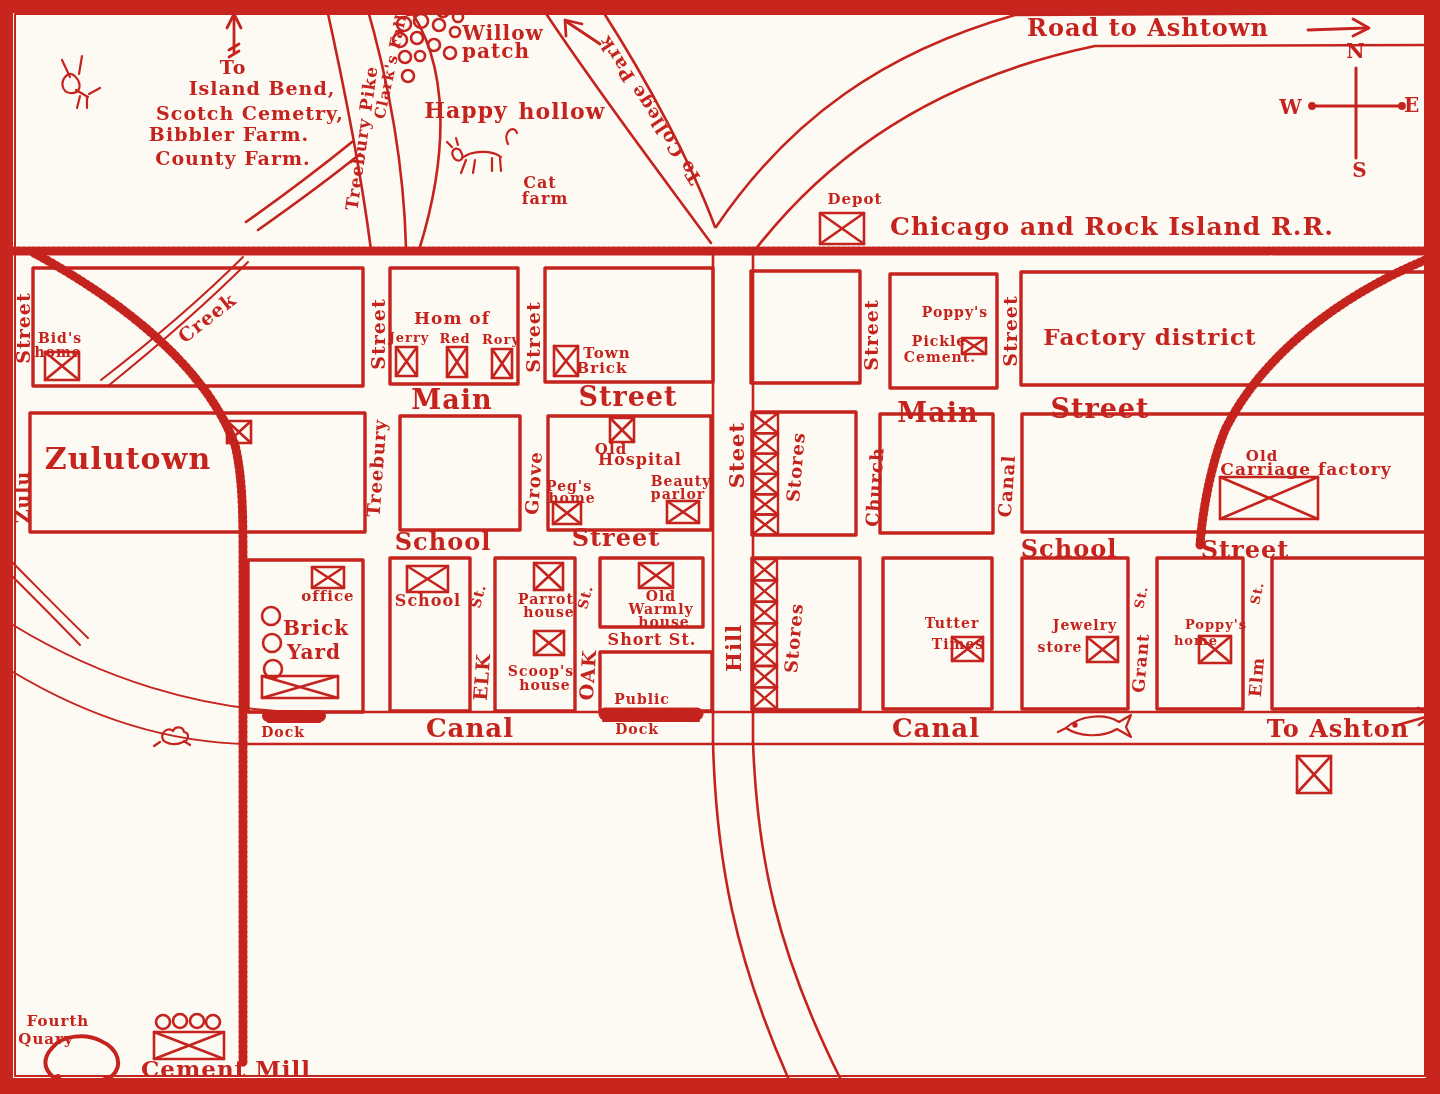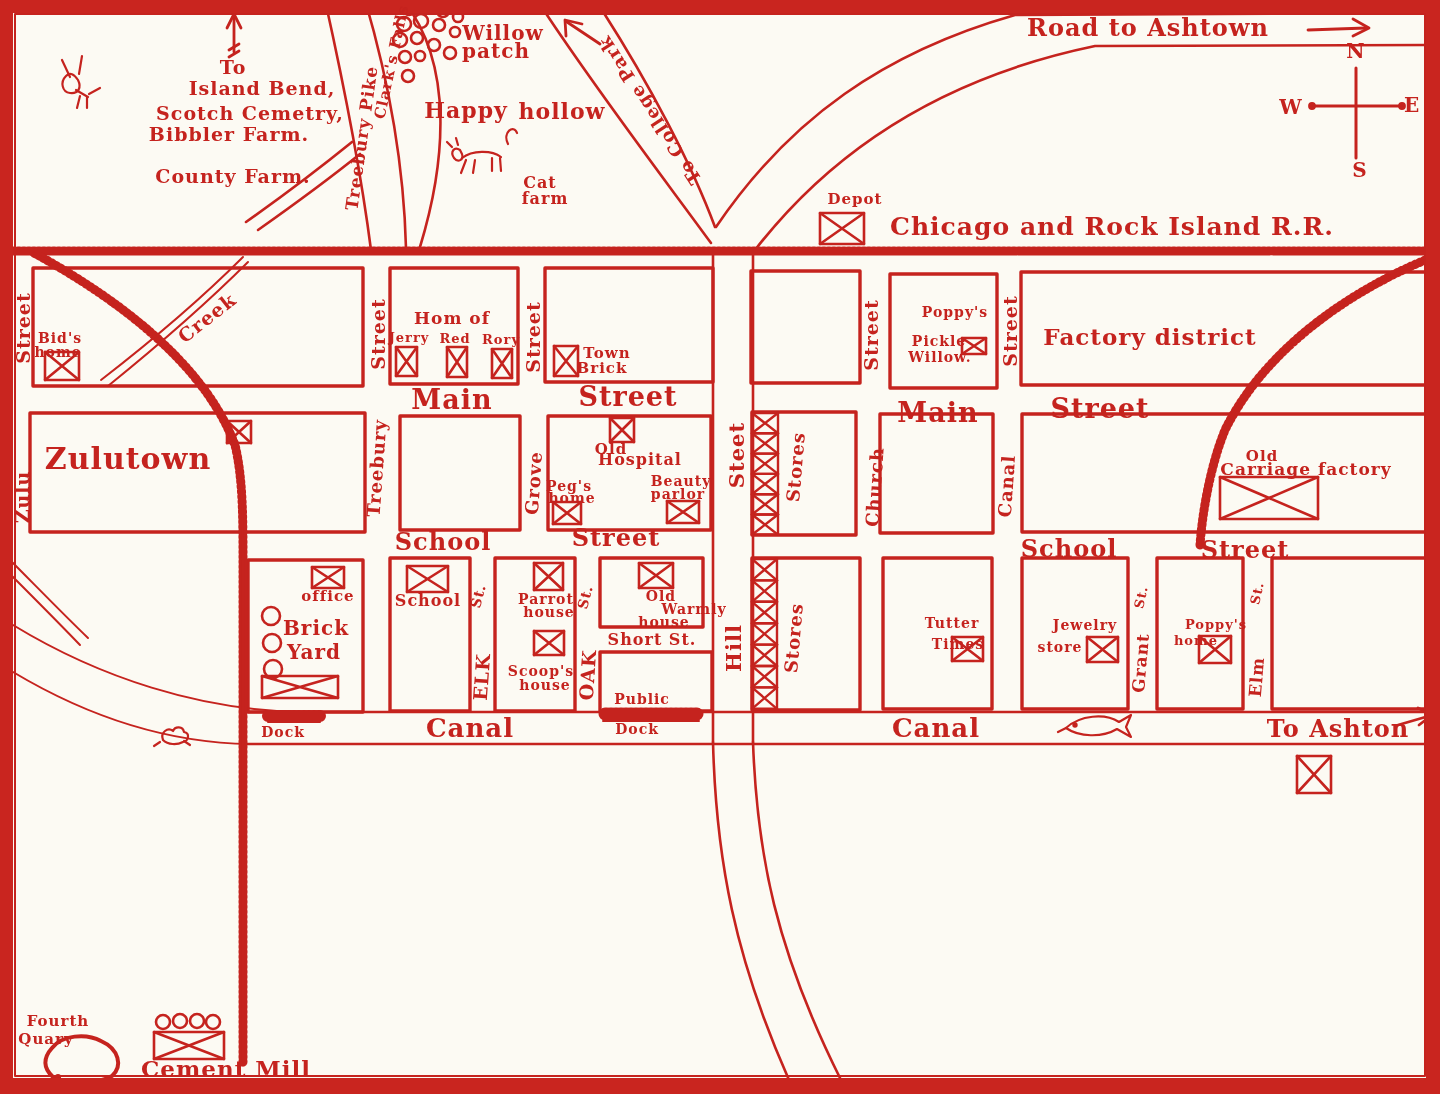--- a/index.html
+++ b/index.html
@@ -258,21 +258,21 @@
       <rect x="1426" y="0" width="14" height="1094"></rect>
     </g>
     <rect x="15" y="14" width="1410" height="1062" stroke-width="2"></rect>
   </svg>
 
   <div id="labels">
       <div class="map-label" style="left: 233px; top: 67px; font-size: 19px;">To</div>
       <div class="map-label" style="left: 262px; top: 88px; font-size: 19px;">Island Bend,</div>
       <div class="map-label" style="left: 250px; top: 113px; font-size: 19px;">Scotch Cemetry,</div>
       <div class="map-label" style="left: 229px; top: 134px; font-size: 19px;">Bibbler Farm.</div>
-      <div class="map-label" style="left: 233px; top: 176px; font-size: 19px; text-align: center;">County Farm.</div>
+      <div class="map-label" style="left: 233px; top: 158px; font-size: 19px; text-align: center;">County Farm.</div>
       <div class="map-label" style="left: 362px; top: 138px; font-size: 17px; transform: translate(-50%, -50%) rotate(-82deg);">Treebury Pike</div>
       <div class="map-label" style="left: 392px; top: 62px; font-size: 15px; transform: translate(-50%, -50%) rotate(-78deg);">Clark's Falls</div>
       <div class="map-label" style="left: 503px; top: 33px; font-size: 20px;">Willow</div>
       <div class="map-label" style="left: 496px; top: 51px; font-size: 20px;">patch</div>
       <div class="map-label" style="left: 466px; top: 110px; font-size: 22px;">Happy</div>
       <div class="map-label" style="left: 562px; top: 111px; font-size: 22px;">hollow</div>
       <div class="map-label" style="left: 540px; top: 183px; font-size: 16px;">Cat</div>
       <div class="map-label" style="left: 545px; top: 199px; font-size: 16px;">farm</div>
       <div class="map-label" style="left: 650px; top: 110px; font-size: 18px; transform: translate(-50%, -50%) rotate(237deg);">To College Park</div>
       <div class="map-label" style="left: 1148px; top: 28px; font-size: 24px;">Road to Ashtown</div>
@@ -291,21 +291,21 @@
       <div class="map-label" style="left: 409px; top: 337px; font-size: 13px;">Jerry</div>
       <div class="map-label" style="left: 455px; top: 338px; font-size: 13px;">Red</div>
       <div class="map-label" style="left: 501px; top: 339px; font-size: 13px;">Rory</div>
       <div class="map-label" style="left: 533px; top: 337px; font-size: 19px; transform: translate(-50%, -50%) rotate(-90deg);">Street</div>
       <div class="map-label" style="left: 607px; top: 353px; font-size: 15px;">Town</div>
       <div class="map-label" style="left: 602px; top: 368px; font-size: 15px;">Brick</div>
       <div class="map-label" style="left: 736px; top: 455px; font-size: 21px; transform: translate(-50%, -50%) rotate(-90deg);">Steet</div>
       <div class="map-label" style="left: 871px; top: 335px; font-size: 19px; transform: translate(-50%, -50%) rotate(-90deg);">Street</div>
       <div class="map-label" style="left: 955px; top: 312px; font-size: 14px;">Poppy's</div>
       <div class="map-label" style="left: 939px; top: 341px; font-size: 14px;">Pickle</div>
-      <div class="map-label" style="left: 940px; top: 357px; font-size: 14px;">Willow.</div>
+      <div class="map-label" style="left: 940px; top: 357px; font-size: 14px;">Cement.</div>
       <div class="map-label" style="left: 1010px; top: 331px; font-size: 19px; transform: translate(-50%, -50%) rotate(-90deg);">Street</div>
       <div class="map-label" style="left: 1150px; top: 336px; font-size: 23px;">Factory district</div>
       <div class="map-label" style="left: 452px; top: 399px; font-size: 27px;">Main</div>
       <div class="map-label" style="left: 628px; top: 396px; font-size: 27px;">Street</div>
       <div class="map-label" style="left: 938px; top: 412px; font-size: 27px;">Main</div>
       <div class="map-label" style="left: 1100px; top: 408px; font-size: 27px;">Street</div>
       <div class="map-label" style="left: 22px; top: 497px; font-size: 19px; transform: translate(-50%, -50%) rotate(-90deg);">Zulu</div>
       <div class="map-label" style="left: 128px; top: 459px; font-size: 30px;">Zulutown</div>
       <div class="map-label" style="left: 377px; top: 468px; font-size: 18px; transform: translate(-50%, -50%) rotate(-86deg);">Treebury</div>
       <div class="map-label" style="left: 534px; top: 483px; font-size: 18px; transform: translate(-50%, -50%) rotate(-86deg);">Grove</div>
@@ -331,21 +331,21 @@
       <div class="map-label" style="left: 428px; top: 601px; font-size: 16px;">School</div>
       <div class="map-label" style="left: 478px; top: 596px; font-size: 14px; transform: translate(-50%, -50%) rotate(-75deg);">St.</div>
       <div class="map-label" style="left: 482px; top: 677px; font-size: 19px; transform: translate(-50%, -50%) rotate(-86deg);">ELK</div>
       <div class="map-label" style="left: 546px; top: 599px; font-size: 14px;">Parrot</div>
       <div class="map-label" style="left: 549px; top: 612px; font-size: 14px;">house</div>
       <div class="map-label" style="left: 541px; top: 671px; font-size: 14px;">Scoop's</div>
       <div class="map-label" style="left: 545px; top: 685px; font-size: 14px;">house</div>
       <div class="map-label" style="left: 585px; top: 597px; font-size: 14px; transform: translate(-50%, -50%) rotate(-75deg);">St.</div>
       <div class="map-label" style="left: 588px; top: 675px; font-size: 19px; transform: translate(-50%, -50%) rotate(-86deg);">OAK</div>
       <div class="map-label" style="left: 661px; top: 596px; font-size: 14px;">Old</div>
-      <div class="map-label" style="left: 694px; top: 609px; font-size: 14px;">Warmly</div>
+      <div class="map-label" style="left: 661px; top: 609px; font-size: 14px;">Warmly</div>
       <div class="map-label" style="left: 664px; top: 622px; font-size: 14px;">house</div>
       <div class="map-label" style="left: 652px; top: 640px; font-size: 16px; text-align: right;">Short St.</div>
       <div class="map-label" style="left: 642px; top: 699px; font-size: 14px;">Public</div>
       <div class="map-label" style="left: 637px; top: 729px; font-size: 14px;">Dock</div>
       <div class="map-label" style="left: 733px; top: 648px; font-size: 21px; transform: translate(-50%, -50%) rotate(-90deg);">Hill</div>
       <div class="map-label" style="left: 794px; top: 638px; font-size: 18px; transform: translate(-50%, -50%) rotate(-85deg);">Stores</div>
       <div class="map-label" style="left: 952px; top: 623px; font-size: 14px;">Tutter</div>
       <div class="map-label" style="left: 934px; top: 644px; font-size: 14px; margin-left: 24px;">Times</div>
       <div class="map-label" style="left: 1085px; top: 625px; font-size: 14px; text-align: right;">Jewelry</div>
       <div class="map-label" style="left: 1060px; top: 647px; font-size: 14px;">store</div>

